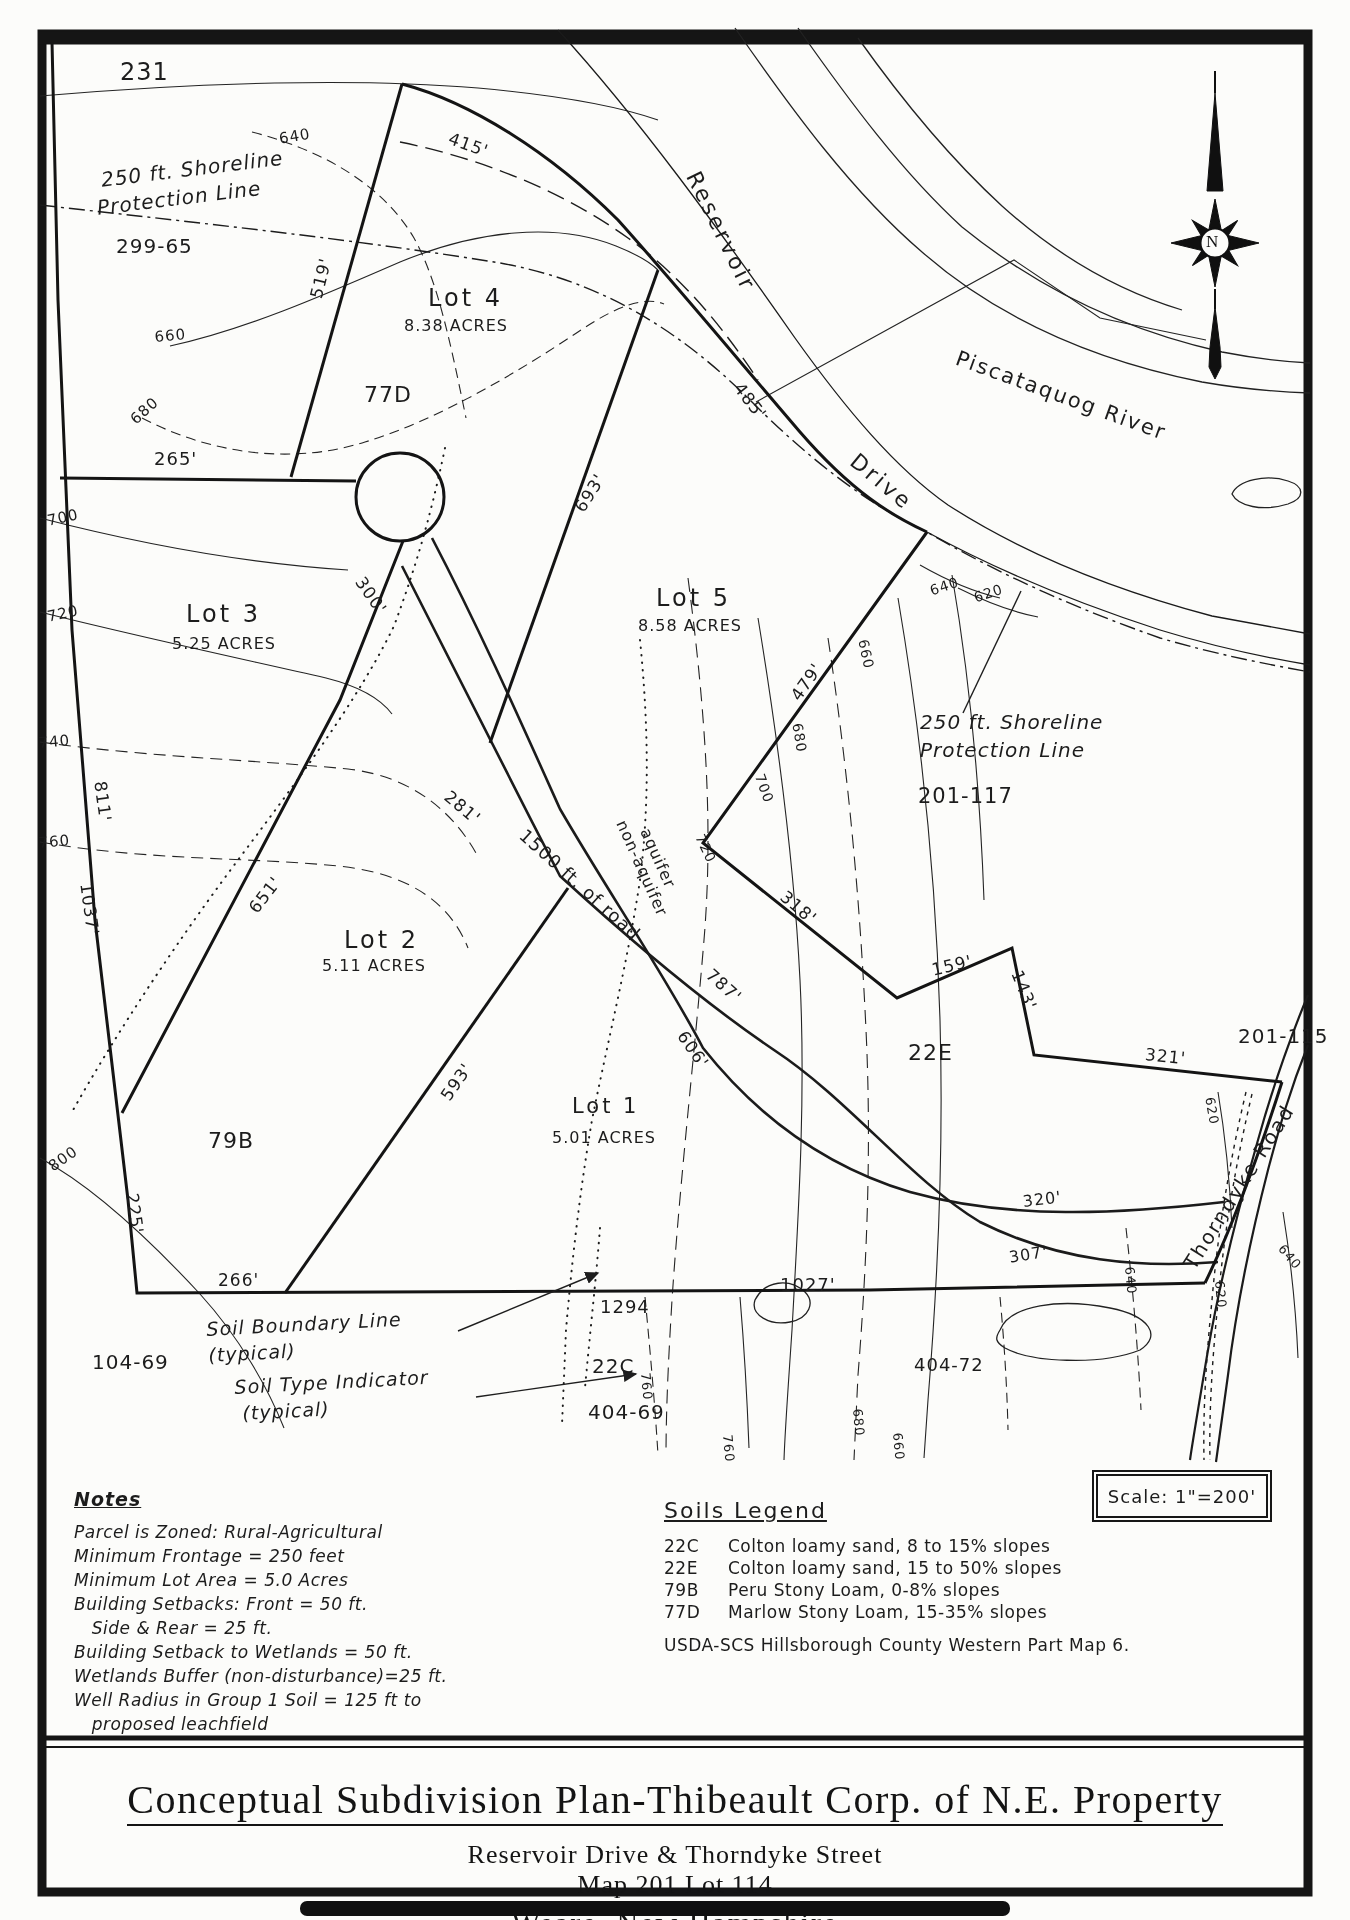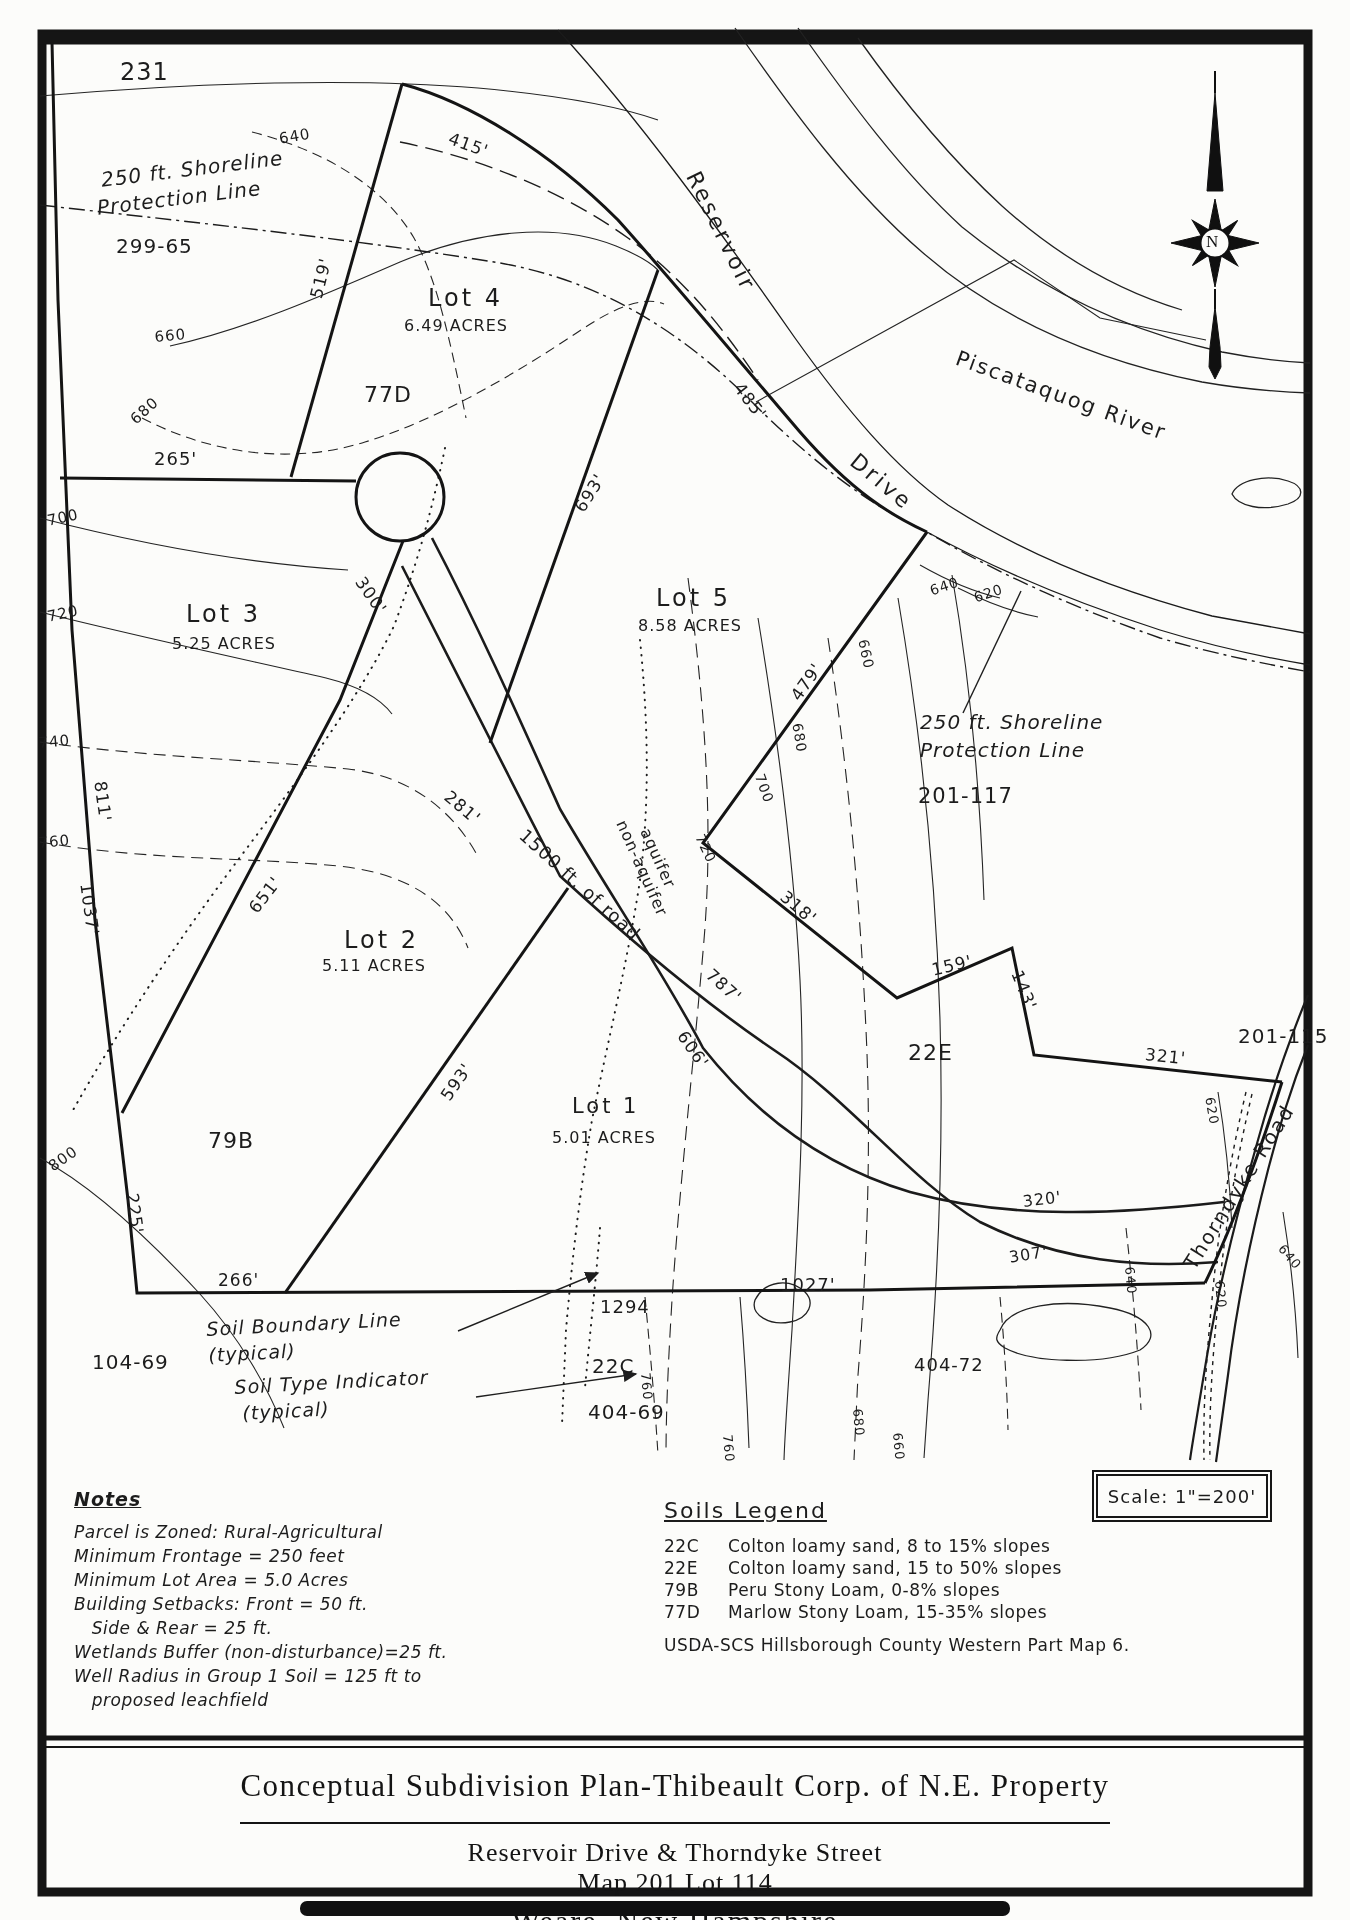--- a/index.html
+++ b/index.html
@@ -15,22 +15,22 @@
   .legend{position:absolute;left:664px;top:1498px;width:480px;}
   .legend .hd{font-size:22px;text-decoration:underline;letter-spacing:2px;margin-bottom:12px;}
   .legend .row{display:flex;font-size:17px;line-height:22px;letter-spacing:0.5px;}
   .legend .code{width:64px;flex:0 0 64px;}
   .legend .foot{font-size:17px;margin-top:12px;letter-spacing:0.5px;}
   .scalebox{position:absolute;left:1096px;top:1474px;width:168px;height:40px;border:2px solid #161616;
             outline:2px solid #161616;outline-offset:2px;display:flex;align-items:center;justify-content:center;
             font-size:18px;letter-spacing:1px;background:#fcfcfa;}
   .titleblock{position:absolute;left:44px;top:1752px;width:1262px;text-align:center;
               font-family:"Liberation Serif",serif;color:#141414;}
-  .titleblock .t1{font-size:31px;letter-spacing:1.5px;display:inline-block;border-bottom:2px solid #141414;
-                  padding-bottom:18px;margin-top:16px;}
+  .titleblock .t1{font-size:40px;letter-spacing:1.5px;display:inline-block;border-bottom:2px solid #141414;
+                  padding-bottom:1px;margin-top:24px;}
   .titleblock .t2{font-size:26px;letter-spacing:1px;margin-top:14px;}
   .titleblock .t3{font-size:26px;letter-spacing:1px;}
   .titleblock .t4{font-size:30px;letter-spacing:2px;margin-top:6px;}
   .scanstrip{position:absolute;left:300px;top:1901px;width:710px;height:15px;background:#101010;border-radius:7px;}
   .compassN{position:absolute;left:1206px;top:232px;font-family:"Liberation Serif",serif;font-size:17px;color:#111;}
 </style>
 </head>
 <body>
 
 <div class="sheet">
@@ -142,21 +142,21 @@
 <div class="ml" style="left:278px;top:132px;font-size:15px;transform:rotate(-10deg)">640</div>
 <div class="ml it" style="left:100px;top:170px;font-size:20px;transform:rotate(-7deg)">250 ft. Shoreline</div>
 <div class="ml it" style="left:96px;top:198px;font-size:20px;transform:rotate(-7deg)">Protection Line</div>
 <div class="ml" style="left:116px;top:236px;font-size:20px">299-65</div>
 <div class="ml" style="left:308px;top:296px;font-size:17px;transform:rotate(-76deg)">519'</div>
 <div class="ml" style="left:452px;top:130px;font-size:17px;transform:rotate(20deg)">415'</div>
 <div class="ml" style="left:702px;top:168px;font-size:22px;transform:rotate(64deg);letter-spacing:3px">Reservoir</div>
 <div class="ml" style="left:860px;top:450px;font-size:22px;transform:rotate(40deg);letter-spacing:3px">Drive</div>
 <div class="ml" style="left:960px;top:348px;font-size:21px;transform:rotate(20deg);letter-spacing:2px">Piscataquog River</div>
 <div class="ml lotname" style="left:428px;top:286px;font-size:24px">Lot 4</div>
-<div class="ml" style="left:404px;top:318px;font-size:16px">6.49 ACRES</div>
+<div class="ml" style="left:404px;top:318px;font-size:16px">8.38 ACRES</div>
 <div class="ml" style="left:364px;top:384px;font-size:22px">77D</div>
 <div class="ml" style="left:154px;top:330px;font-size:15px;transform:rotate(-5deg)">660</div>
 <div class="ml" style="left:128px;top:416px;font-size:15px;transform:rotate(-42deg)">680</div>
 <div class="ml" style="left:154px;top:450px;font-size:18px">265'</div>
 <div class="ml" style="left:46px;top:514px;font-size:15px;transform:rotate(-12deg)">700</div>
 <div class="ml" style="left:46px;top:610px;font-size:15px;transform:rotate(-12deg)">720</div>
 <div class="ml lotname" style="left:186px;top:602px;font-size:24px">Lot 3</div>
 <div class="ml" style="left:172px;top:636px;font-size:16px">5.25 ACRES</div>
 <div class="ml" style="left:366px;top:574px;font-size:17px;transform:rotate(55deg)">300'</div>
 <div class="ml" style="left:572px;top:506px;font-size:17px;transform:rotate(-58deg)">693'</div>
@@ -221,20 +221,21 @@
 <div class="ml" style="left:864px;top:1408px;font-size:13px;transform:rotate(85deg)">680</div>
 <div class="ml" style="left:904px;top:1432px;font-size:13px;transform:rotate(85deg)">660</div>
 
 <div class="notes">
   <div class="hd">Notes</div>
   <div class="nl">Parcel is Zoned: Rural-Agricultural</div>
   <div class="nl">Minimum Frontage = 250 feet</div>
   <div class="nl">Minimum Lot Area = 5.0 Acres</div>
   <div class="nl">Building Setbacks: Front = 50 ft.</div>
   <div class="nl">   Side &amp; Rear = 25 ft.</div>
+  <div class="nl">Building Setback to Wetlands = 50 ft.</div>
   <div class="nl">Wetlands Buffer (non-disturbance)=25 ft.</div>
   <div class="nl">Well Radius in Group 1 Soil = 125 ft to</div>
   <div class="nl">   proposed leachfield</div>
 </div>
 
 <div class="legend">
   <div class="hd">Soils Legend</div>
   <div class="row">
     <span class="code">22C</span>
     <span>Colton loamy sand, 8 to 15% slopes</span>

